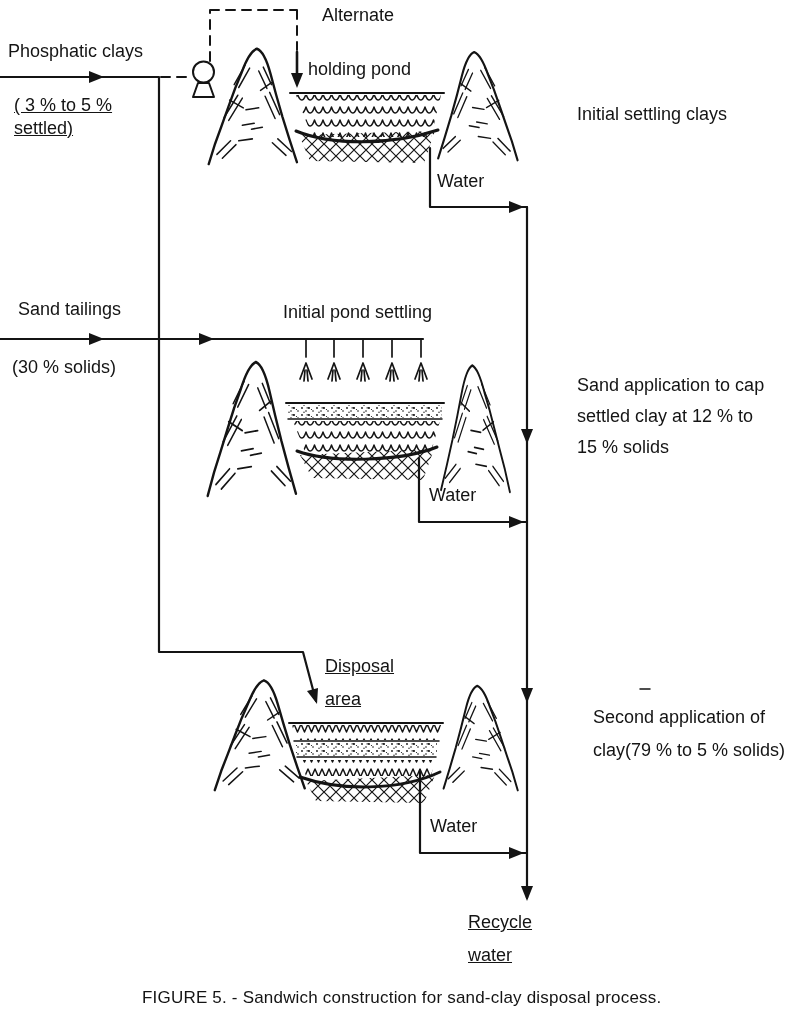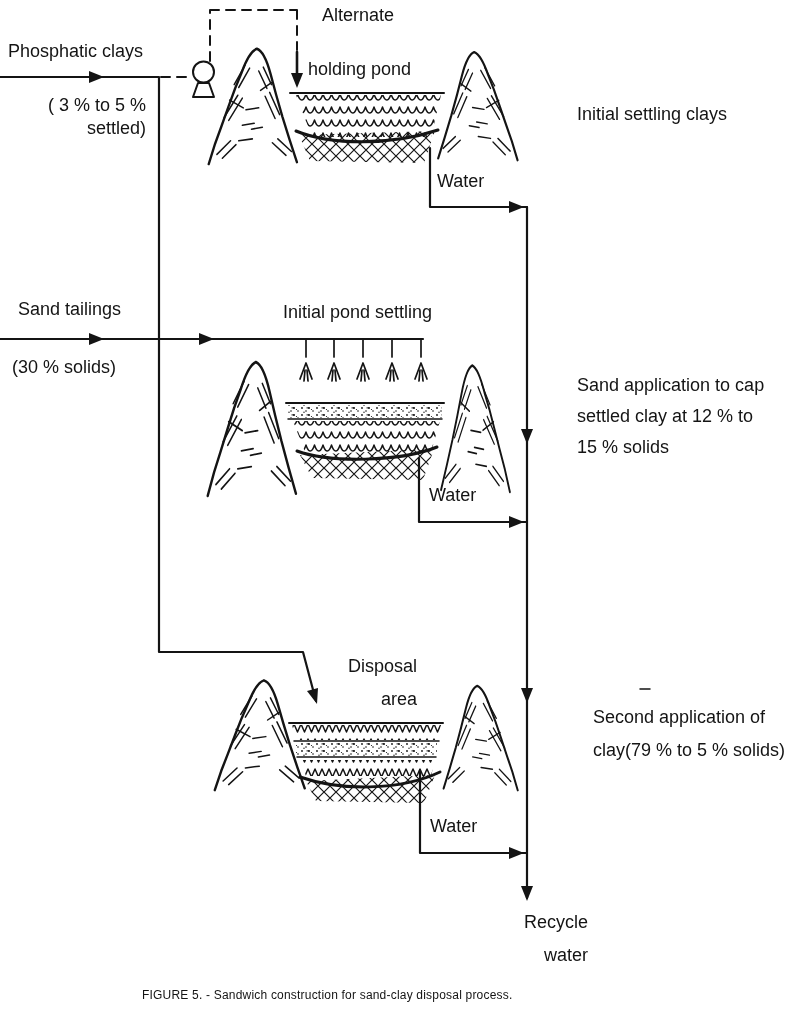--- a/index.html
+++ b/index.html
@@ -2,24 +2,24 @@
 <html><head>
 <meta charset="utf-8">
 <style>
   html,body{margin:0;padding:0;background:#ffffff;}
   #figure{
     position:relative;width:800px;height:1027px;background:#ffffff;
     font-family:"Liberation Sans", sans-serif;color:#141414;overflow:hidden;
   }
   #artwork{position:absolute;left:0;top:0;}
   .lbl{position:absolute;font-size:18px;line-height:1.25;white-space:nowrap;color:#141414;}
-  .ctr{text-align:right;}
+  .ctr{text-align:left;text-decoration:underline;}
   .stack-31 div{line-height:31px;}
   .stack-33 div{line-height:33px;}
-  .caption{position:absolute;font-size:12px;letter-spacing:.2px;white-space:nowrap;color:#141414;}
+  .caption{position:absolute;font-size:17px;letter-spacing:.2px;white-space:nowrap;color:#141414;}
 </style>
 </head>
 <body>
 
 <div id="figure">
 
   <svg id="artwork" width="800" height="1027" viewBox="0 0 800 1027" stroke-linecap="round" stroke-linejoin="round">
     <defs>
       <pattern id="scallop" width="17" height="13" patternUnits="userSpaceOnUse">
         <path d="M0,3 C2.5,11 6,11 8.5,3 C11,11 14.5,11 17,3" fill="none" stroke="#141414" stroke-width="1.5"></path>

